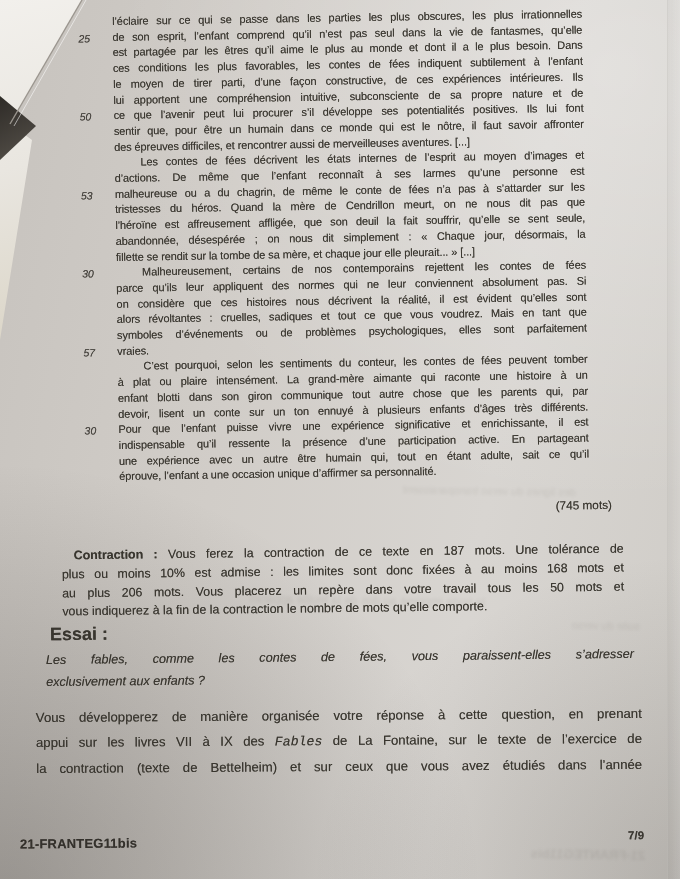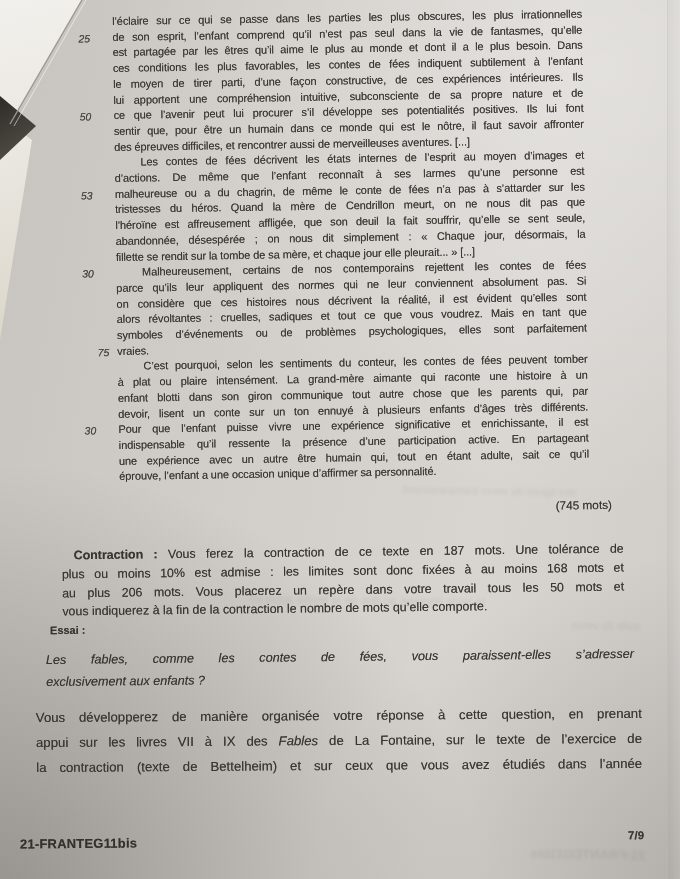--- a/index.html
+++ b/index.html
@@ -43,52 +43,52 @@
   .ink{ text-shadow:0 0 .6px rgba(57,54,47,.65); }
   .body-text{
     position:absolute;left:112px;top:14px;width:470px;
     font-size:11px;line-height:15.7px;letter-spacing:-.1px;
     transform:rotate(-0.9deg);transform-origin:top left;
   }
   .tline{position:relative;text-align:justify;}
   .tline.stretch{text-align-last:justify;}
   .tline.indent{padding-left:26px;}
   .lineno{
-    position:absolute;left:-34px;top:1px;width:26px;text-align:right;
+    position:absolute;left:-34px;top:1px;width:26px;text-align:left;
     font-size:10.5px;font-style:italic;letter-spacing:0;color:#46433e;
   }
   .wordcount{
     position:absolute;left:450px;top:499px;width:162px;text-align:right;
     font-size:11.8px;transform:rotate(-0.8deg);
   }
   .contraction{
     position:absolute;left:62px;top:543px;width:562px;
     font-size:12.4px;line-height:18.8px;transform:rotate(-0.7deg);
   }
   .cline{text-align:justify;}
   .cline.stretch{text-align-last:justify;}
   .cline.first{padding-left:12px;}
   .cline b{letter-spacing:0;}
   .essai-label{
-    position:absolute;left:50px;top:624px;font-size:11px;font-weight:bold;
+    position:absolute;left:50px;top:624px;font-size:18px;font-weight:bold;
     transform:rotate(-0.6deg);
   }
   .question{
     position:absolute;left:46px;top:647px;width:588px;
     font-style:italic;font-size:12.6px;line-height:21.5px;
     transform:rotate(-0.6deg);
   }
   .qline{text-align:justify;}
   .qline.stretch{text-align-last:justify;}
   .closing{
     position:absolute;left:36px;top:703px;width:606px;
     font-size:13.2px;line-height:25px;transform:rotate(-0.4deg);
   }
   .xline{text-align:justify;text-align-last:justify;}
-  .closing .it{font-style:italic;}
+  .closing .it{font-style:italic;font-family:Liberation Mono, monospace;}
   .footer-ref{
     position:absolute;left:20px;top:836px;font-size:13px;font-weight:bold;
     letter-spacing:.2px;transform:rotate(-0.5deg);color:#34312c;
   }
   .footer-page{
     position:absolute;left:628px;top:829px;width:50px;font-size:11.5px;font-weight:bold;
     color:#3b3832;transform:rotate(-0.6deg);
   }
 </style>
 </head>
@@ -127,21 +127,21 @@
       <div class="tline stretch">malheureuse ou a du chagrin, de même le conte de fées n’a pas à s’attarder sur les<span class="lineno">53</span></div>
       <div class="tline stretch">tristesses du héros. Quand la mère de Cendrillon meurt, on ne nous dit pas que</div>
       <div class="tline stretch">l’héroïne est affreusement affligée, que son deuil la fait souffrir, qu’elle se sent seule,</div>
       <div class="tline stretch">abandonnée, désespérée ; on nous dit simplement : « Chaque jour, désormais, la</div>
       <div class="tline">fillette se rendit sur la tombe de sa mère, et chaque jour elle pleurait... » [...]</div>
       <div class="tline stretch indent">Malheureusement, certains de nos contemporains rejettent les contes de fées<span class="lineno">30</span></div>
       <div class="tline stretch">parce qu’ils leur appliquent des normes qui ne leur conviennent absolument pas. Si</div>
       <div class="tline stretch">on considère que ces histoires nous décrivent la réalité, il est évident qu’elles sont</div>
       <div class="tline stretch">alors révoltantes : cruelles, sadiques et tout ce que vous voudrez. Mais en tant que</div>
       <div class="tline stretch">symboles d’événements ou de problèmes psychologiques, elles sont parfaitement</div>
-      <div class="tline">vraies.<span class="lineno">75</span></div>
+      <div class="tline">vraies.<span class="lineno">57</span></div>
       <div class="tline stretch indent">C’est pourquoi, selon les sentiments du conteur, les contes de fées peuvent tomber</div>
       <div class="tline stretch">à plat ou plaire intensément. La grand-mère aimante qui raconte une histoire à un</div>
       <div class="tline stretch">enfant blotti dans son giron communique tout autre chose que les parents qui, par</div>
       <div class="tline stretch">devoir, lisent un conte sur un ton ennuyé à plusieurs enfants d’âges très différents.</div>
       <div class="tline stretch">Pour que l’enfant puisse vivre une expérience significative et enrichissante, il est<span class="lineno">30</span></div>
       <div class="tline stretch">indispensable qu’il ressente la présence d’une participation active. En partageant</div>
       <div class="tline stretch">une expérience avec un autre être humain qui, tout en étant adulte, sait ce qu’il</div>
       <div class="tline">éprouve, l’enfant a une occasion unique d’affirmer sa personnalité.</div>
     </section>
 

